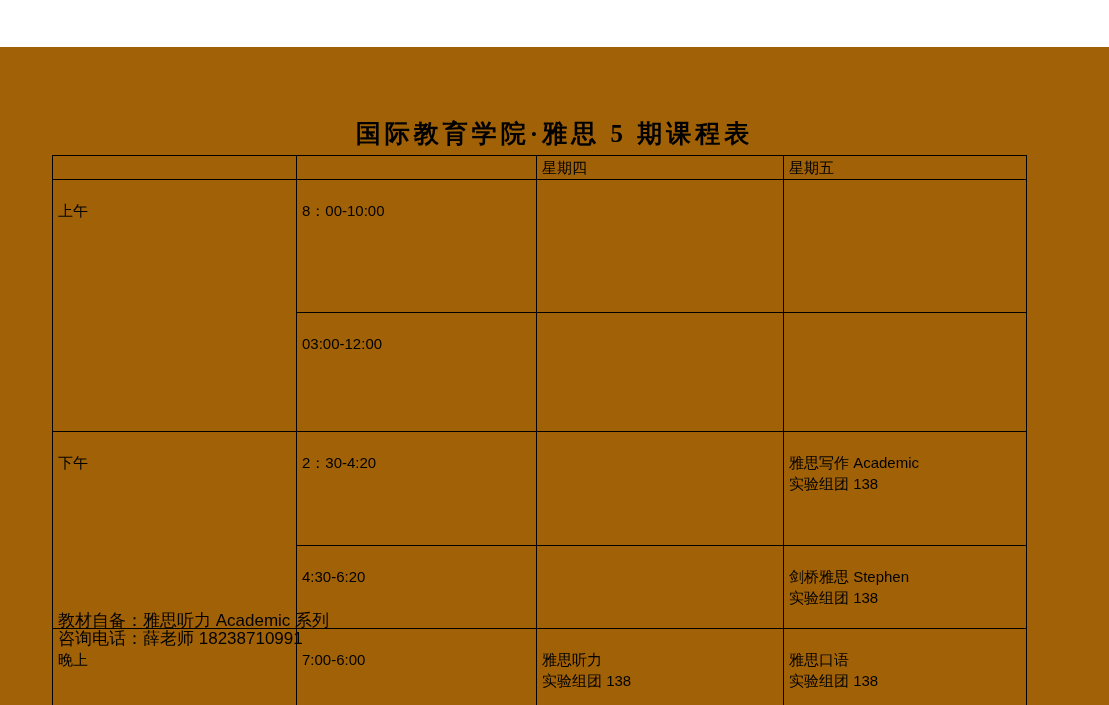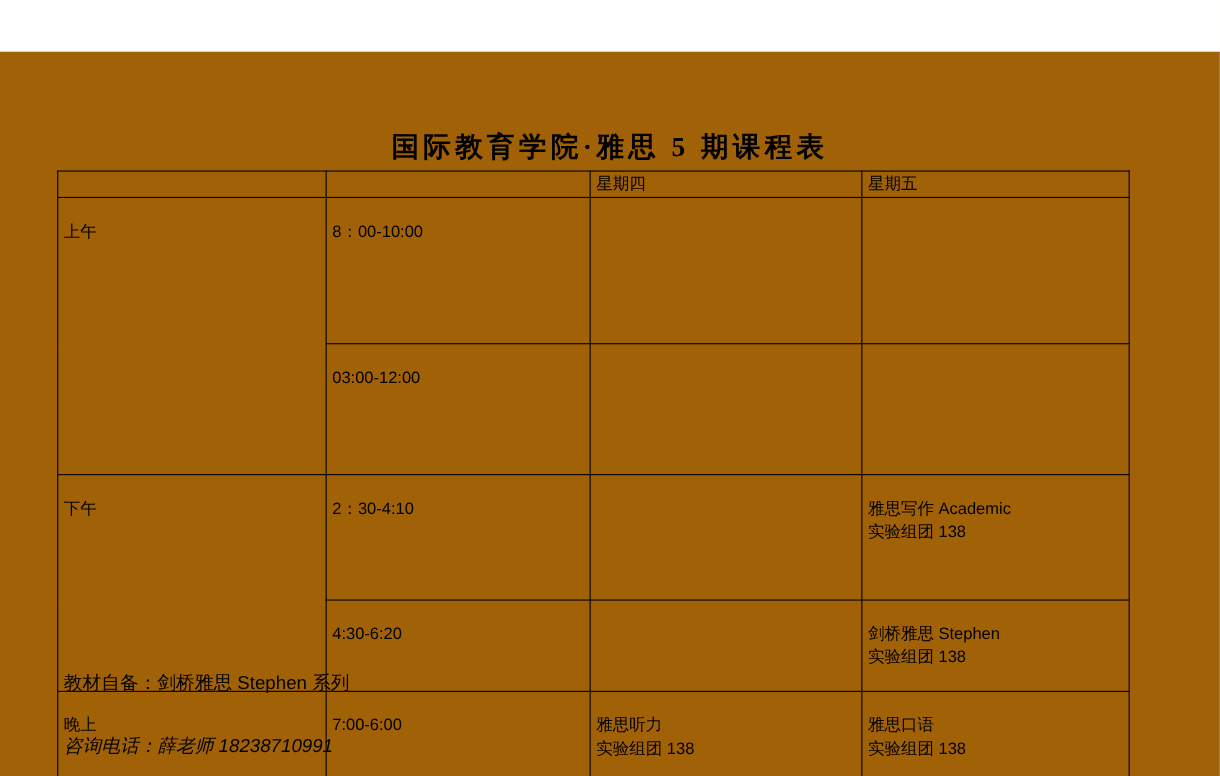--- a/index.html
+++ b/index.html
@@ -53,21 +53,21 @@
   tr.r-a2 td { height: 39px; }
   tr.r-e1 td { height: 112px; }
   .footer-line {
     position: absolute;
     left: 58px;
     font-size: 17px;
     line-height: 22px;
     white-space: nowrap;
   }
   .footer-materials { top: 563px; }
-  .footer-contact { top: 621px; font-style: italic; }
+  .footer-contact { top: 581px; }
 </style>
 </head>
 <body>
 
 <div class="page">
 
   <div class="doc-title">国际教育学院·雅思 5 期课程表</div>
 
   <table class="schedule">
     <colgroup>
@@ -92,21 +92,21 @@
       </tr>
 
       <tr class="r-m2">
         <td>03:00-12:00</td>
         <td></td>
         <td></td>
       </tr>
 
       <tr class="r-a1">
         <td rowspan="2">下午</td>
-        <td>2：30-4:10</td>
+        <td>2：30-4:20</td>
         <td></td>
         <td>
           <div>雅思写作 Academic</div>
           <div>实验组团 138</div>
         </td>
       </tr>
 
       <tr class="r-a2">
         <td>4:30-6:20</td>
         <td></td>
@@ -124,17 +124,17 @@
           <div>实验组团 138</div>
         </td>
         <td>
           <div>雅思口语</div>
           <div>实验组团 138</div>
         </td>
       </tr>
     </tbody>
   </table>
 
-  <div class="footer-line footer-materials">教材自备：剑桥雅思 Stephen 系列</div>
+  <div class="footer-line footer-materials">教材自备：雅思听力 Academic 系列</div>
 
   <div class="footer-line footer-contact">咨询电话：薛老师 18238710991</div>
 
 </div>
 
 </body></html>

